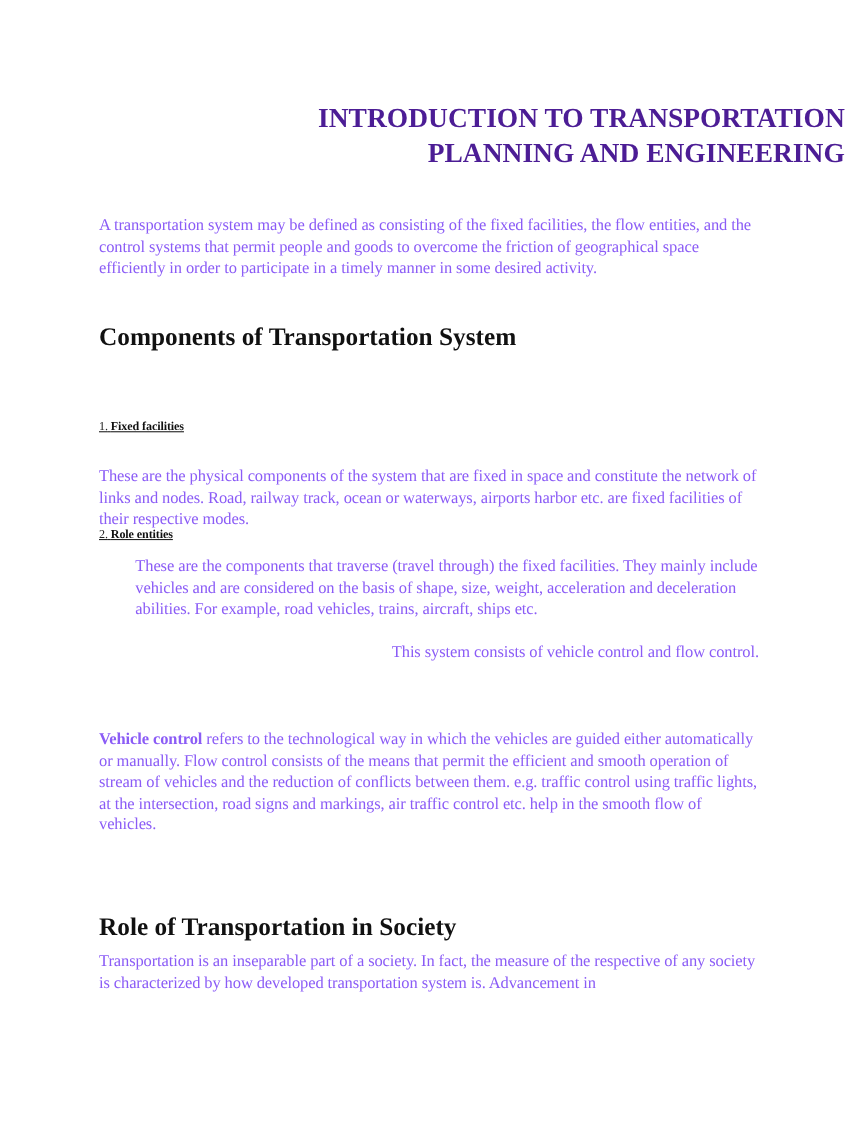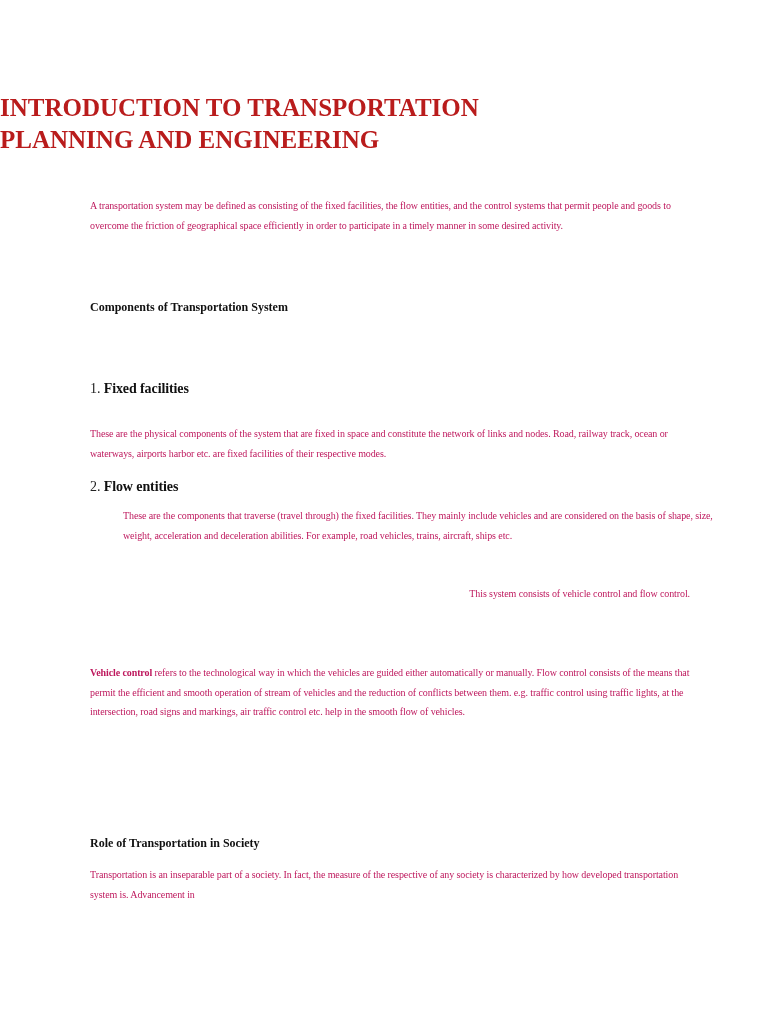--- a/index.html
+++ b/index.html
@@ -21,46 +21,47 @@
       top: 0;
       width: 768px;
       height: 1024px;
       background: #ffffff;
     }
     .doc-title {
       position: absolute;
       left: 0;
       top: 92px;
       width: 768px;
-      text-align: left;
+      text-align: right;
       font-weight: bold;
       font-size: 25px;
       line-height: 32px;
-      color: #b91c1c;
+      color: #4c1d95;
       margin: 0;
     }
     .doc-title span { display: block; }
     p {
       margin: 0;
-      font-size: 10px;
+      font-size: 15px;
       line-height: 19.5px;
-      color: #be185d;
+      color: #8b5cf6;
       letter-spacing: -0.1px;
     }
     .section-heading {
       margin: 0;
-      font-size: 12px;
+      font-size: 23px;
       font-weight: bold;
       line-height: 24px;
       color: #111111;
     }
     .item-heading {
-      font-size: 14px;
+      font-size: 11px;
       line-height: 19.5px;
       color: #222222;
+      text-decoration: underline;
     }
     .item-heading b { color: #111111; }
     .block { position: absolute; left: 90px; width: 600px; }
   </style>
 </head>
 <body>
 
 <div class="page">
 
   <h1 class="doc-title">
@@ -83,21 +84,21 @@
       <b>Fixed facilities</b>
     </p>
   </div>
   <div class="block" style="top:408px;margin-top:16px;">
     <p>These are the physical components of the system that are fixed in space and constitute the network of links and nodes. Road, railway track, ocean or waterways, airports harbor etc. are fixed facilities of their respective modes.</p>
   </div>
 
   <div class="block" style="top:477px;">
     <p class="item-heading">
       <span>2.</span>
-      <b>Flow entities</b>
+      <b>Role entities</b>
     </p>
   </div>
   <div class="block" style="top:506px;margin-left:33px;">
     <p>These are the components that traverse (travel through) the fixed facilities. They mainly include vehicles and are considered on the basis of shape, size, weight, acceleration and deceleration abilities. For example, road vehicles, trains, aircraft, ships etc.</p>
   </div>
 
   <div class="block" style="top:584px;text-align:right;">
     <p>This system consists of vehicle control and flow control.</p>
   </div>
 

